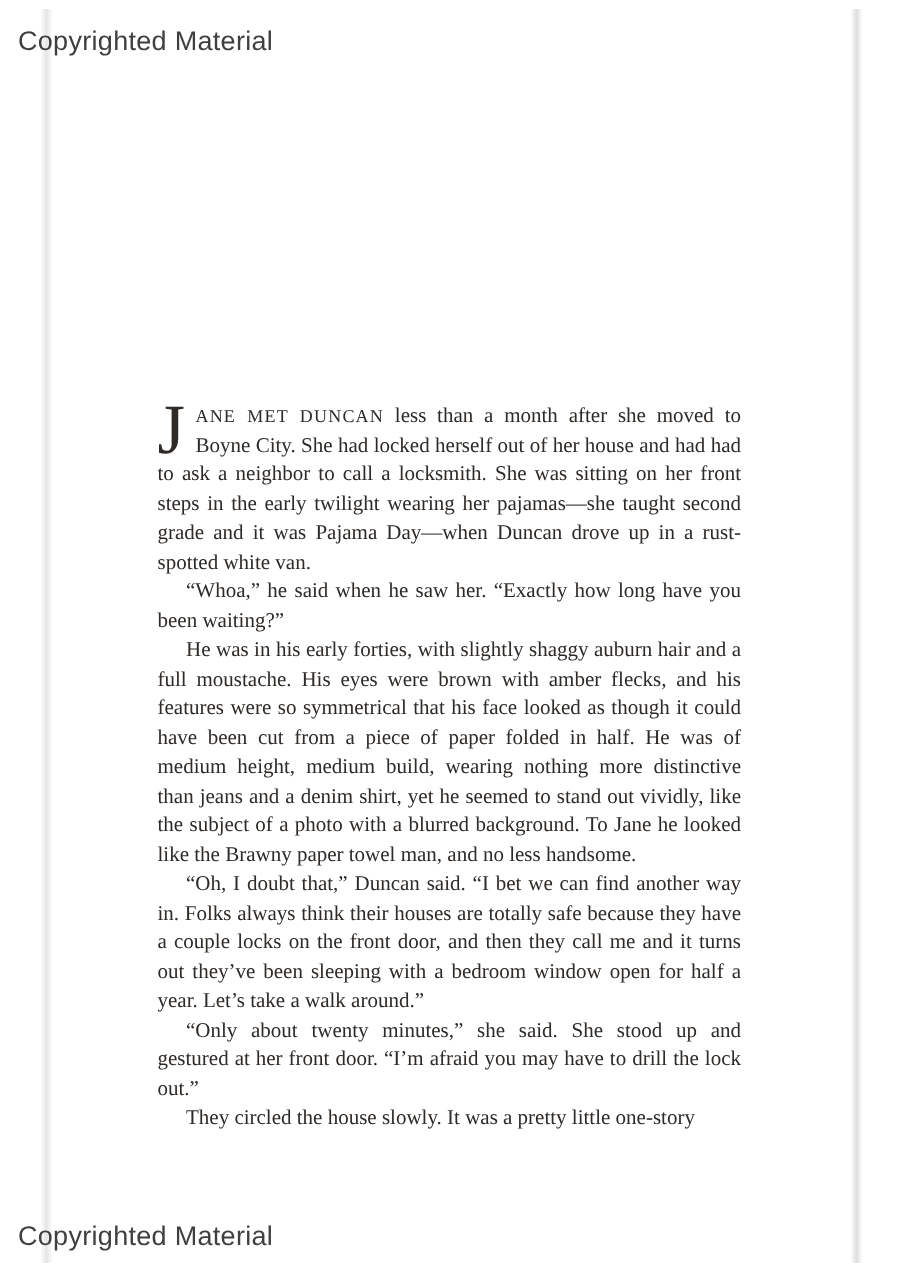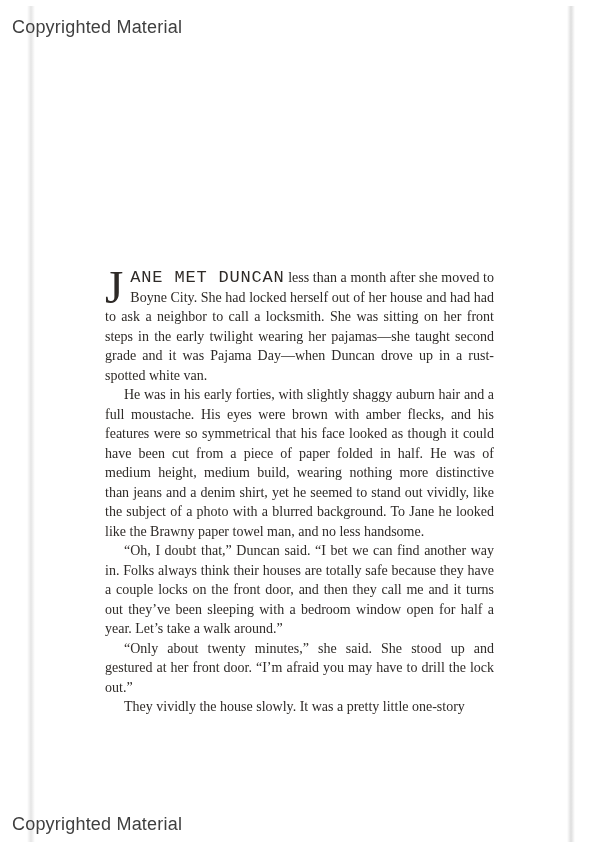--- a/index.html
+++ b/index.html
@@ -63,38 +63,38 @@
   }
   .drop-cap {
     float: left;
     font-size: 47px;
     line-height: 34px;
     padding: 2px 7px 0 0;
     color: #2e2a27;
   }
   .small-caps {
     text-transform: uppercase;
-    font-size: 17px;
+    font-size: 12px;
     letter-spacing: 0.8px;
-    font-family: Liberation Mono, monospace;
   }
 </style>
 </head>
 <body>
 
 <div class="scan">
   <div class="edge left"></div>
   <div class="edge right"></div>
 
   <div class="notice top">Copyrighted Material</div>
 
   <div class="text-block">
     <p class="para">
       <span class="drop-cap">J</span><span class="small-caps">ane met duncan</span><span> less than a month after she moved to Boyne City. She had locked herself out of her house and had had to ask a neighbor to call a locksmith. She was sitting on her front steps in the early twilight wearing her pajamas—she taught second grade and it was Pajama Day—when Duncan drove up in a rust-spotted white van.</span>
     </p>
+    <p class="para indent">“Whoa,” he said when he saw her. “Exactly how long have you been waiting?”</p>
     <p class="para indent">He was in his early forties, with slightly shaggy auburn hair and a full moustache. His eyes were brown with amber flecks, and his features were so symmetrical that his face looked as though it could have been cut from a piece of paper folded in half. He was of medium height, medium build, wearing nothing more distinctive than jeans and a denim shirt, yet he seemed to stand out vividly, like the subject of a photo with a blurred background. To Jane he looked like the Brawny paper towel man, and no less handsome.</p>
     <p class="para indent">“Oh, I doubt that,” Duncan said. “I bet we can find another way in. Folks always think their houses are totally safe because they have a couple locks on the front door, and then they call me and it turns out they’ve been sleeping with a bedroom window open for half a year. Let’s take a walk around.”</p>
     <p class="para indent">“Only about twenty minutes,” she said. She stood up and gestured at her front door. “I’m afraid you may have to drill the lock out.”</p>
-    <p class="para indent">They vividly the house slowly. It was a pretty little one-story</p>
+    <p class="para indent">They circled the house slowly. It was a pretty little one-story</p>
   </div>
 
   <div class="notice bottom">Copyrighted Material</div>
 </div>
 
 </body></html>

